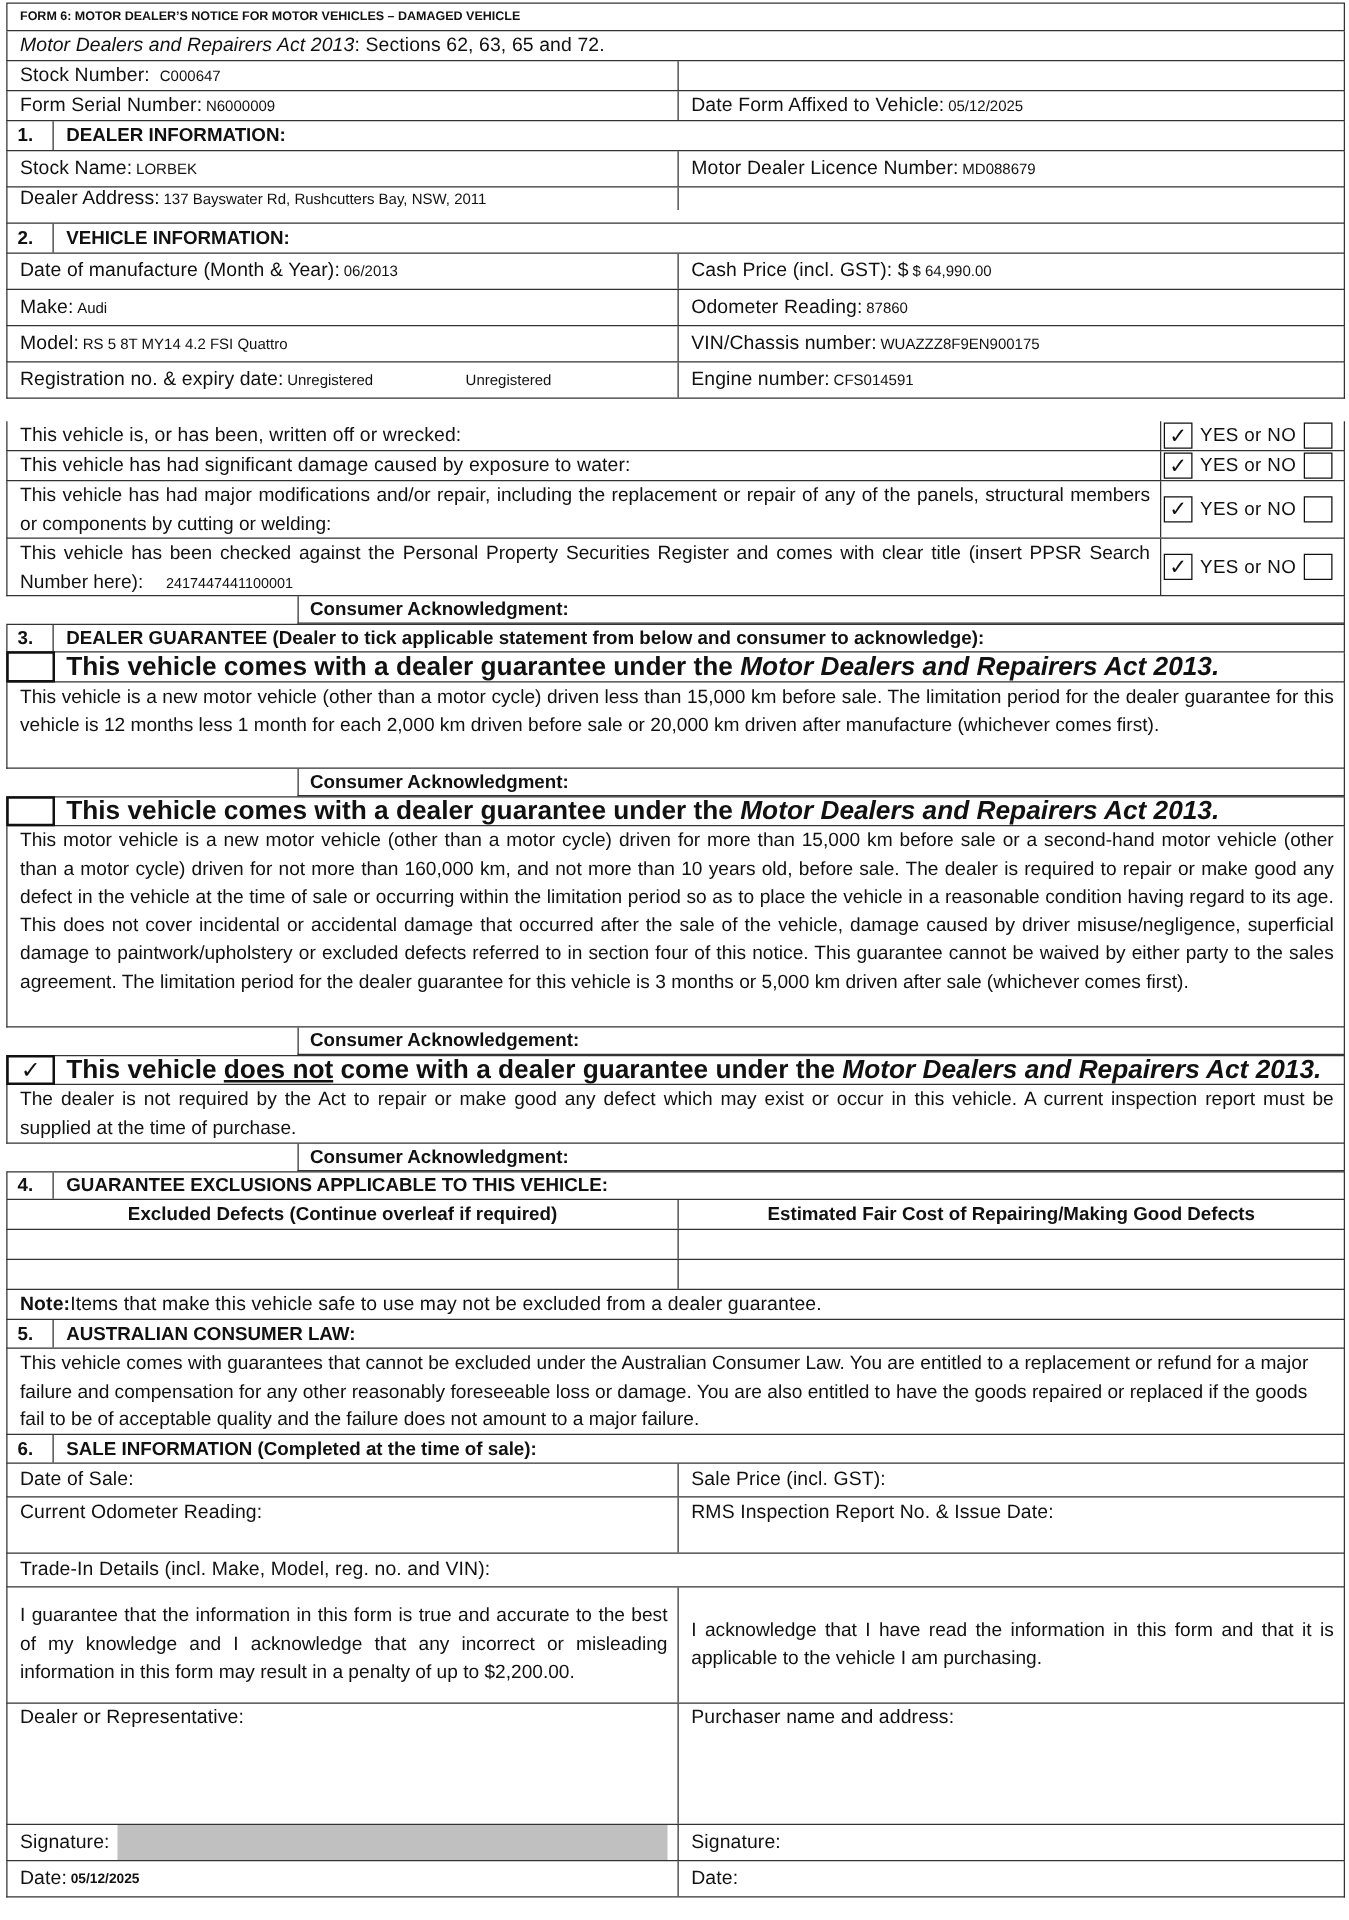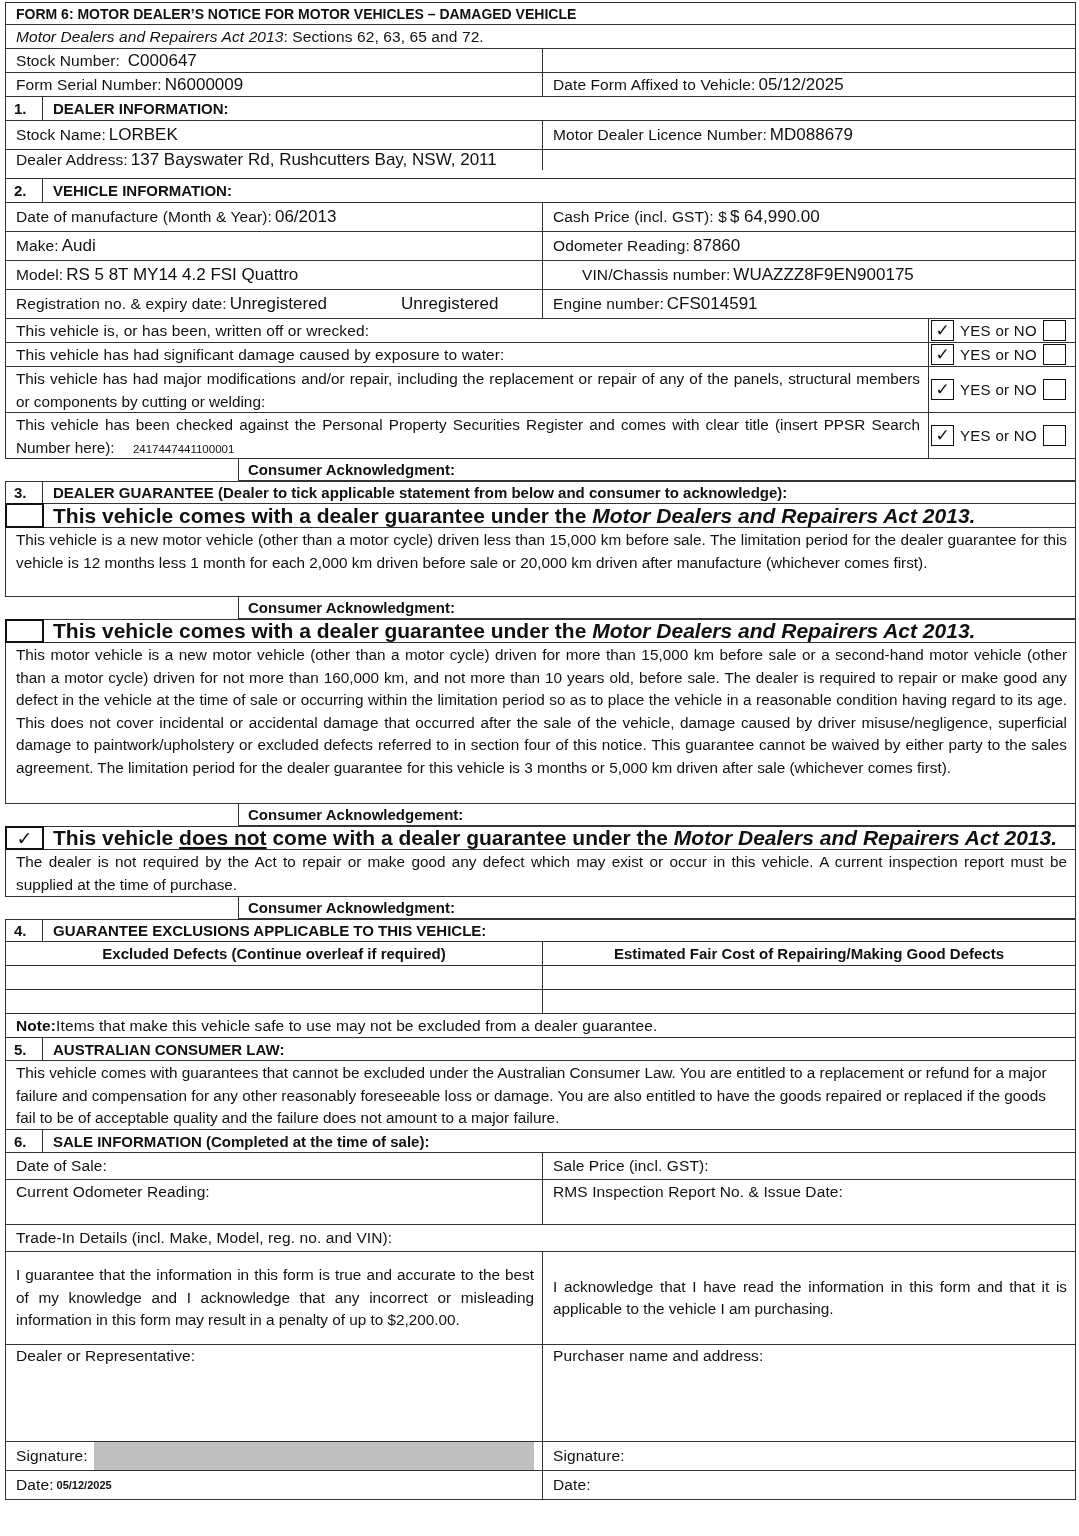--- a/index.html
+++ b/index.html
@@ -5,21 +5,21 @@
   * { box-sizing: border-box; margin: 0; padding: 0; }
   html, body { width: 1079px; height: 1536px; background: #ffffff; overflow: hidden; }
   body { font-family: "Liberation Sans", sans-serif; color: #111; font-size: 15px; }
   .form { position: absolute; left: 5px; top: 2px; width: 1071px; }
   .row { position: relative; display: flex; border-left: 1px solid #333; border-right: 1px solid #333; border-bottom: 1px solid #333; }
   .row.top { border-top: 1px solid #333; }
   .cell { padding: 0 0 0 10px; display: flex; align-items: center; overflow: hidden; white-space: nowrap; }
   .half-l { width: 537px; border-right: 1px solid #333; }
   .half-r { flex: 1; }
   .lbl { font-size: 15.5px; letter-spacing: 0.1px; }
-  .val { font-size: 17px; margin-left: 3px; }
+  .val { font-size: 12px; margin-left: 3px; }
   .bold { font-weight: bold; }
   .italic { font-style: italic; }
   .num { width: 37px; border-right: 1px solid #333; font-weight: bold; padding-left: 8px; display: flex; align-items: center; }
   .sect { padding-left: 10px; font-weight: bold; display: flex; align-items: center; }
   .para { padding: 1px 8px 1px 10px; font-size: 15.3px; line-height: 22.5px; text-align: justify; white-space: normal; }
   .narrow { font-family: "Liberation Sans Narrow", "Liberation Sans", sans-serif; }
   .yn { width: 147px; border-left: 1px solid #333; display: flex; align-items: center; padding-left: 2px; font-size: 15px; }
   .cbox { width: 23px; height: 21px; border: 1.5px solid #111; display: inline-flex; align-items: center; justify-content: center; font-size: 17px; }
   .yn .txt { margin: 0 6px; letter-spacing: 0.3px; }
   .ack { position: relative; height: 22px; display: flex; }
@@ -30,21 +30,21 @@
   .stmt { padding-left: 9px; font-weight: bold; display: flex; align-items: center; font-size: 21px; }
   .u { text-decoration: underline; }
   .sig-grey { background: #c0c0c0; width: 440px; height: 100%; margin-left: 6px; }
 </style>
 </head>
 <body>
 
 <div class="form">
 
   <div class="row top" style="height:23px;">
-    <div class="cell bold" style="font-size:14px;">FORM 6: MOTOR DEALER’S NOTICE FOR MOTOR VEHICLES – DAMAGED  VEHICLE</div>
+    <div class="cell bold" style="font-size:10px;">FORM 6: MOTOR DEALER’S NOTICE FOR MOTOR VEHICLES – DAMAGED  VEHICLE</div>
   </div>
   <div class="row" style="height:24px;">
     <div class="cell lbl">
       <span class="italic">Motor Dealers and Repairers Act 2013</span>
         <span>: Sections 62, 63, 65 and 72.</span>
     </div>
   </div>
   <div class="row" style="height:24px;">
     <div class="cell half-l">
       <span class="lbl">Stock Number:</span>
@@ -102,21 +102,21 @@
   <div class="row" style="height:29px;">
     <div class="cell half-l">
       <span class="lbl">Make:</span>
       <span class="val">Audi</span>
     </div>
     <div class="cell half-r">
       <span class="lbl">Odometer Reading:</span>
       <span class="val">87860</span>
     </div>
   </div>
-  <div class="row" style="height:29px;gap:29px;">
+  <div class="row" style="height:29px;">
     <div class="cell half-l">
       <span class="lbl">Model:</span>
       <span class="val">RS 5 8T MY14 4.2 FSI Quattro</span>
     </div>
     <div class="cell half-r">
       <span class="lbl">VIN/Chassis number:</span>
       <span class="val">WUAZZZ8F9EN900175</span>
     </div>
   </div>
   <div class="row" style="height:29px;">
@@ -124,21 +124,21 @@
       <span class="lbl">Registration no. &amp; expiry date:</span>
       <span class="val">Unregistered</span>
       <span class="val" style="margin-left:74px;">Unregistered</span>
     </div>
     <div class="cell half-r">
       <span class="lbl">Engine number:</span>
       <span class="val">CFS014591</span>
     </div>
   </div>
 
-  <div class="row" style="height:24px;">
+  <div class="row" style="height:24px;margin-top:18px;">
     <div class="cell lbl" style="flex:1;">This vehicle is, or has been, written off or wrecked:</div>
     <div class="yn">
       <span class="cbox">✓</span>
       <span class="txt">YES  or  NO</span>
       <span class="cbox"></span>
     </div>
   </div>
   <div class="row" style="height:24px;text-align:center;">
     <div class="cell lbl" style="flex:1;">This vehicle has had significant damage caused by exposure to water:</div>
     <div class="yn">

